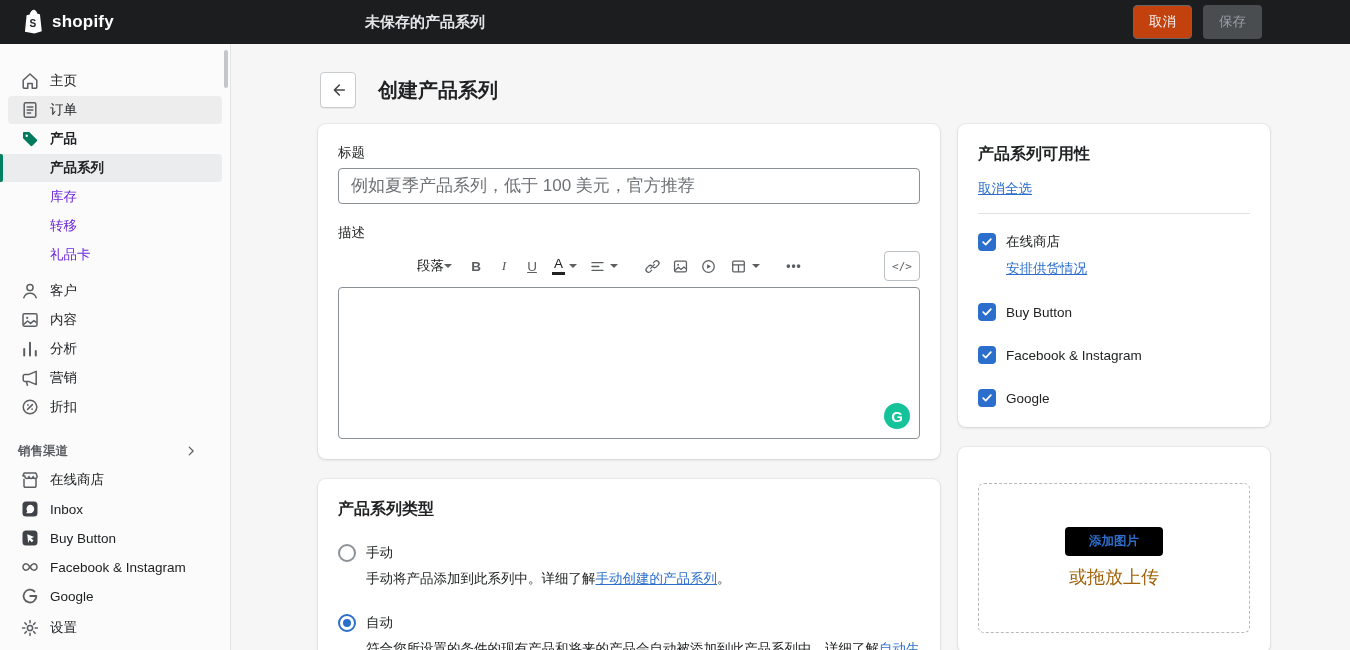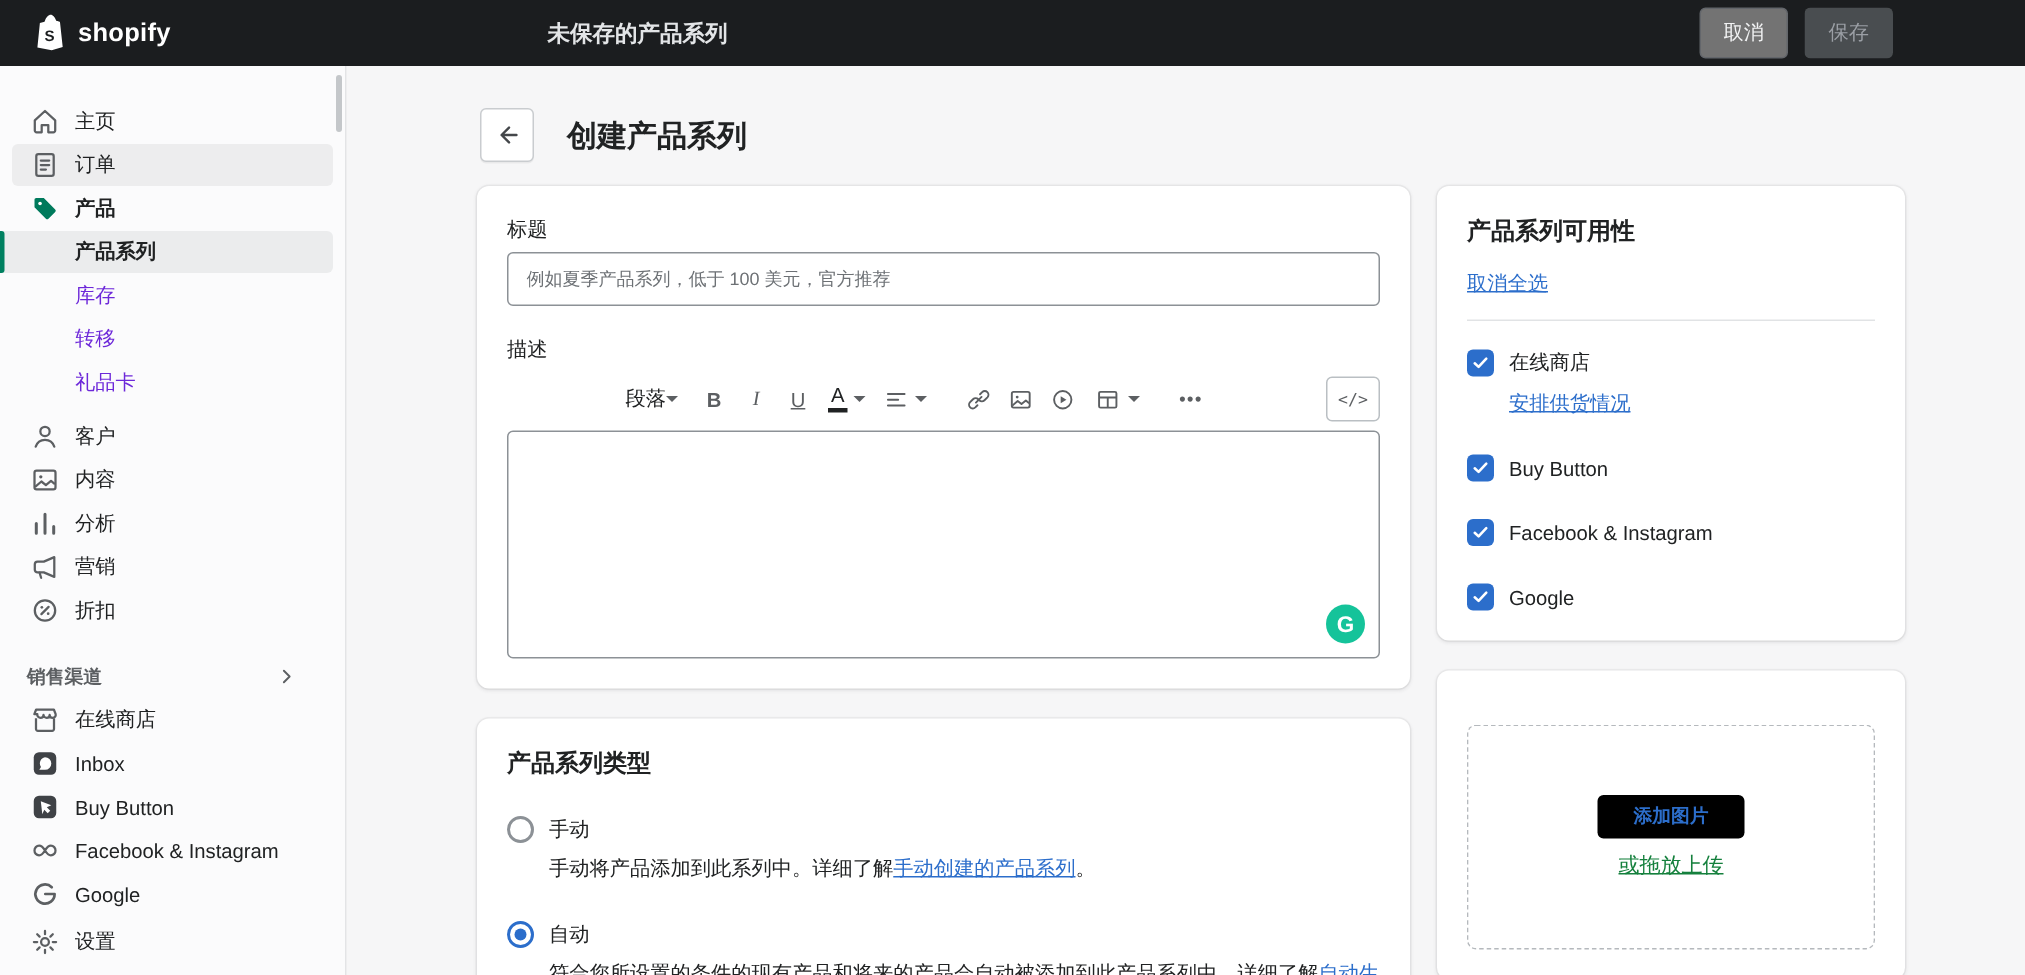--- a/index.html
+++ b/index.html
@@ -10,21 +10,21 @@
     font-size:14px; color:#202223; background:#f6f6f7;
   }
   button { font-family:inherit; }
 
   
   .topbar { position:absolute; top:0; left:0; right:0; height:44px; background:#1b1d1f; z-index:50; display:flex; align-items:center; }
   .logo { display:flex; align-items:center; gap:7px; padding-left:21px; cursor:pointer; }
   .logo-text { color:#fff; font-weight:700; font-size:17px; letter-spacing:.2px; }
   .topbar-title { position:absolute; left:365px; top:0; height:44px; display:flex; align-items:center; color:#e3e5e7; font-weight:700; font-size:15px; }
   .tb-btn-top { position:absolute; top:5px; height:34px; width:59px; border-radius:4px; font-size:13.5px; cursor:pointer; }
-  .btn-cancel { right:158px; background:#737373; border:1px solid #63666b; color:#f1f2f3; }
+  .btn-cancel { right:158px; background:#c2410c; border:1px solid #63666b; color:#f1f2f3; }
   .btn-save { right:88px; background:#494d50; border:1px solid transparent; color:#9b9fa5; }
 
   
   .sidebar { position:absolute; top:44px; left:0; bottom:0; width:231px; background:#fbfbfc; border-right:1px solid #e3e4e6; padding-top:22px; }
   .sb-scroll { position:absolute; top:6px; right:2px; width:4px; height:38px; border-radius:2px; background:#c4c7ca; cursor:pointer; }
   .nav-item { position:relative; display:flex; align-items:center; gap:10px; height:28px; margin:1px 8px 0 8px; padding:0 0 0 12px; border-radius:4px; font-size:13.5px; font-weight:500; color:#202223; cursor:pointer; }
   .nav-item.hovered { background:#ededee; }
   .nv-icon { width:20px; height:20px; flex:none; display:grid; place-items:center; }
   .nv-icon svg { width:20px; height:20px; display:block; }
   .nav-sub { position:relative; display:flex; align-items:center; height:28px; margin:1px 8px 0 8px; padding:0 0 0 42px; border-radius:4px; font-size:13.5px; font-weight:500; color:#6d28d9; cursor:pointer; }
@@ -40,21 +40,21 @@
   .back-btn { width:36px; height:36px; background:#fff; border:1px solid #c9cccf; border-radius:4px; display:grid; place-items:center; cursor:pointer; box-shadow:0 1px 0 rgba(0,0,0,.05); }
   .page-title { font-size:20px; font-weight:700; color:#202223; }
   .content { display:flex; align-items:flex-start; gap:18px; padding:16px 0 0 87px; }
   .col-left { width:622px; }
   .col-right { width:312px; }
   .card { background:#fff; border-radius:8px; padding:20px; margin-bottom:20px; box-shadow:0 0 0 1px rgba(63,63,68,.05), 0 1px 3px rgba(63,63,68,.15); }
   .card-title { font-size:16px; font-weight:600; color:#202223; }
 
   
   .field-label { display:block; font-size:13.5px; color:#202223; margin-bottom:6px; }
-  .text-input { width:100%; height:36px; border:1px solid #8c9196; border-radius:4px; padding:0 12px; font-size:12px; color:#202223; outline:none; font-family:inherit; background:#fff; }
+  .text-input { width:100%; height:36px; border:1px solid #8c9196; border-radius:4px; padding:0 12px; font-size:17px; color:#202223; outline:none; font-family:inherit; background:#fff; }
   .text-input::placeholder { color:#6d7175; }
   .desc-label { margin-top:20px; }
   .toolbar { display:flex; align-items:center; height:36px; margin-top:2px; }
   .tb-para { display:flex; align-items:center; justify-content:flex-end; width:124px; height:32px; padding:0 10px 0 12px; background:none; border:none; font-size:13.5px; color:#202223; cursor:pointer; }
   .tb-btn { height:30px; min-width:28px; display:flex; align-items:center; justify-content:center; background:none; border:none; color:#5c5f62; font-size:13.5px; cursor:pointer; }
   .tb-btn svg { width:17px; height:17px; display:block; }
   .tb-btn.combo { gap:4px; padding:0 6px; }
   .tb-bold { font-weight:700; }
   .tb-italic { font-style:italic; font-family:"Liberation Serif",serif; }
   .tb-underline { text-decoration:underline; }
@@ -80,21 +80,21 @@
   .divider { border:none; border-top:1px solid #e1e3e5; margin:15px 0 19px; }
   .channel { display:flex; align-items:center; gap:10px; font-size:13.5px; color:#202223; margin-top:25px; }
   .channel.first { margin-top:0; }
   .checkbox { width:18px; height:18px; border-radius:4px; background:#2c6ecb; display:grid; place-items:center; flex:none; cursor:pointer; }
   .checkbox svg { width:12px; height:12px; display:block; }
   .sub-link-wrap { margin:9px 0 0 28px; font-size:13.5px; }
 
   
   .dropzone { margin-top:16px; height:150px; border:1px dashed #b5b9bd; border-radius:6px; display:flex; flex-direction:column; align-items:center; justify-content:center; gap:9px; cursor:pointer; background:#fff; }
   .add-image-btn { background:#000000; color:#2c6ecb; border:none; border-radius:4px; font-size:12.5px; font-weight:600; padding:6px 24px; cursor:pointer; }
-  .drop-hint { font-size:14px; color:#15803d;text-decoration:underline; }
+  .drop-hint { font-size:18px; color:#a16207; }
 </style>
 </head>
 <body>
 
 <header class="topbar">
   <div class="logo">
     <span class="nv-icon" style="width:24px;height:28px;">
       <svg viewBox="0 0 24 28" style="width:22px;height:26px;">
         <path d="M16.9 5.1c.1 0 2.7.8 2.7.8l2 18.3-8 2.4L3.2 24.5 5 6.7l3.4-.9s.7-2.5 1.9-3.7c1.4-1.4 2.6-1.7 3.5-1.2 1.8.9 2.7 3.1 3.1 4.2z" fill="#ffffff"></path>
         <text x="8.3" y="19.5" font-size="11" font-weight="bold" fill="#1b1d1f">S</text>

